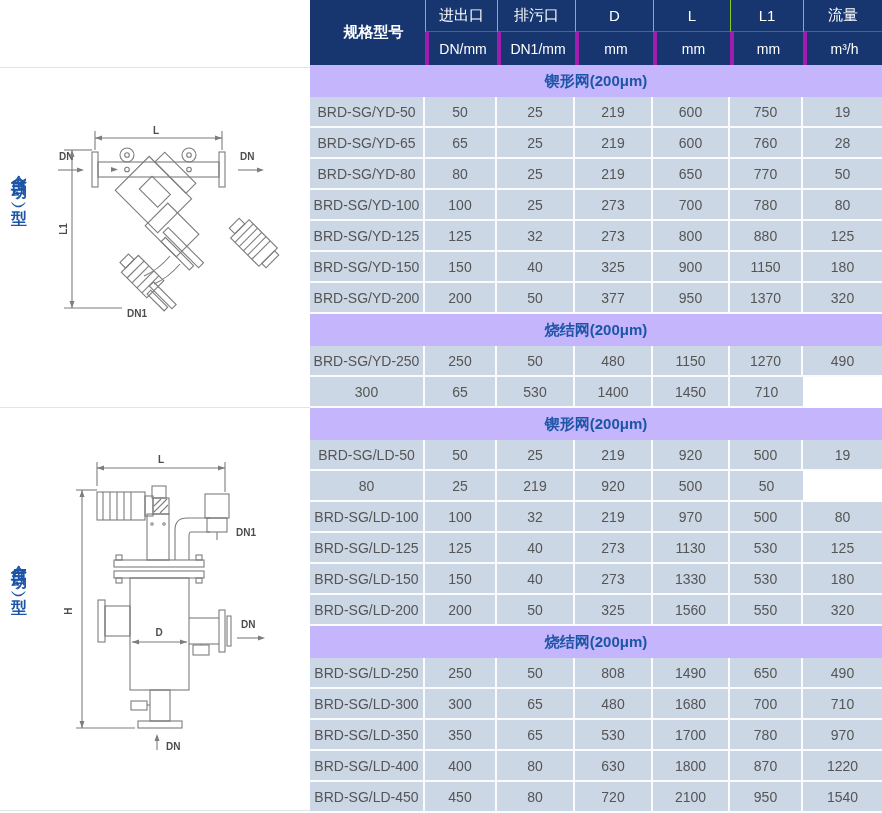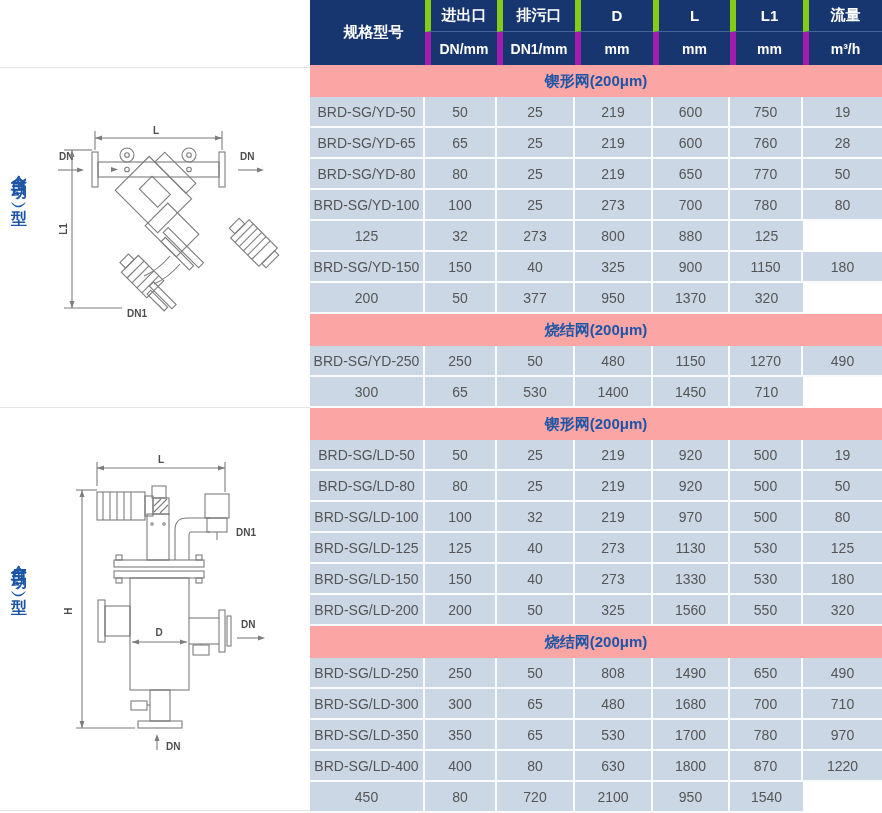--- a/index.html
+++ b/index.html
@@ -40,27 +40,27 @@
   .table-wrap { position:absolute; left:310px; top:0; width:572px; height:813px; background:#fff; }
 
   .thead {
     display:grid;
     grid-template-columns:115px 72px 78px 78px 77px 73px 79px;
     grid-template-rows:32px 33px;
     background:#17356e; color:#ffffff; width:572px;
   }
   .th { display:flex; align-items:center; justify-content:center; }
   .th-model { grid-column:1; grid-row:1 / 3; font-weight:bold; font-size:15px;margin-left:12px; }
-  .th-title { grid-row:1; font-weight:bold; font-size:15px;
-              border-left:6px solid #84cc16; border-bottom:1px solid #44639e; }
-  .th-sub   { grid-row:2; font-weight:bold; font-size:14px; border-left:6px solid #a21caf; }
+  .th-title { grid-row:1; font-weight:normal; font-size:15px;
+              border-left:1px solid #84cc16; border-bottom:1px solid #44639e; }
+  .th-sub   { grid-row:2; font-weight:normal; font-size:14px; border-left:4px solid #a21caf; }
 
   .tbody { width:572px; }
   .section-row {
-    height:32px; background:#fca5a5; display:flex; align-items:center; justify-content:center;
+    height:32px; background:#c4b5fd; display:flex; align-items:center; justify-content:center;
     color:#1d55a6; font-weight:bold; font-size:15px;
   }
   .data-row {
     display:grid;
     grid-template-columns:115px 72px 78px 78px 77px 73px 79px;
     height:31px;
   }
   .cell {
     background:#cbd7e5; color:#555555; font-size:14px;
     display:flex; align-items:center; justify-content:center;
@@ -283,37 +283,39 @@
         <div class="data-row">
           <div class="cell">BRD-SG/YD-100</div>
           <div class="cell">100</div>
           <div class="cell">25</div>
           <div class="cell">273</div>
           <div class="cell">700</div>
           <div class="cell">780</div>
           <div class="cell">80</div>
         </div>
         <div class="data-row">
+          <div class="cell">BRD-SG/YD-125</div>
           <div class="cell">125</div>
           <div class="cell">32</div>
           <div class="cell">273</div>
           <div class="cell">800</div>
           <div class="cell">880</div>
           <div class="cell">125</div>
         </div>
         <div class="data-row">
           <div class="cell">BRD-SG/YD-150</div>
           <div class="cell">150</div>
           <div class="cell">40</div>
           <div class="cell">325</div>
           <div class="cell">900</div>
           <div class="cell">1150</div>
           <div class="cell">180</div>
         </div>
         <div class="data-row">
+          <div class="cell">BRD-SG/YD-200</div>
           <div class="cell">200</div>
           <div class="cell">50</div>
           <div class="cell">377</div>
           <div class="cell">950</div>
           <div class="cell">1370</div>
           <div class="cell">320</div>
         </div>
         <div class="section-row">烧结网(200μm)</div>
         <div class="data-row">
           <div class="cell">BRD-SG/YD-250</div>
@@ -336,21 +338,20 @@
         <div class="data-row">
           <div class="cell">BRD-SG/LD-50</div>
           <div class="cell">50</div>
           <div class="cell">25</div>
           <div class="cell">219</div>
           <div class="cell">920</div>
           <div class="cell">500</div>
           <div class="cell">19</div>
         </div>
         <div class="data-row">
-          <div class="cell">BRD-SG/LD-80</div>
           <div class="cell">80</div>
           <div class="cell">25</div>
           <div class="cell">219</div>
           <div class="cell">920</div>
           <div class="cell">500</div>
           <div class="cell">50</div>
         </div>
         <div class="data-row">
           <div class="cell">BRD-SG/LD-100</div>
           <div class="cell">100</div>
@@ -418,20 +419,21 @@
         <div class="data-row">
           <div class="cell">BRD-SG/LD-400</div>
           <div class="cell">400</div>
           <div class="cell">80</div>
           <div class="cell">630</div>
           <div class="cell">1800</div>
           <div class="cell">870</div>
           <div class="cell">1220</div>
         </div>
         <div class="data-row">
+          <div class="cell">BRD-SG/LD-450</div>
           <div class="cell">450</div>
           <div class="cell">80</div>
           <div class="cell">720</div>
           <div class="cell">2100</div>
           <div class="cell">950</div>
           <div class="cell">1540</div>
         </div>
       </div>
   </div>
 

